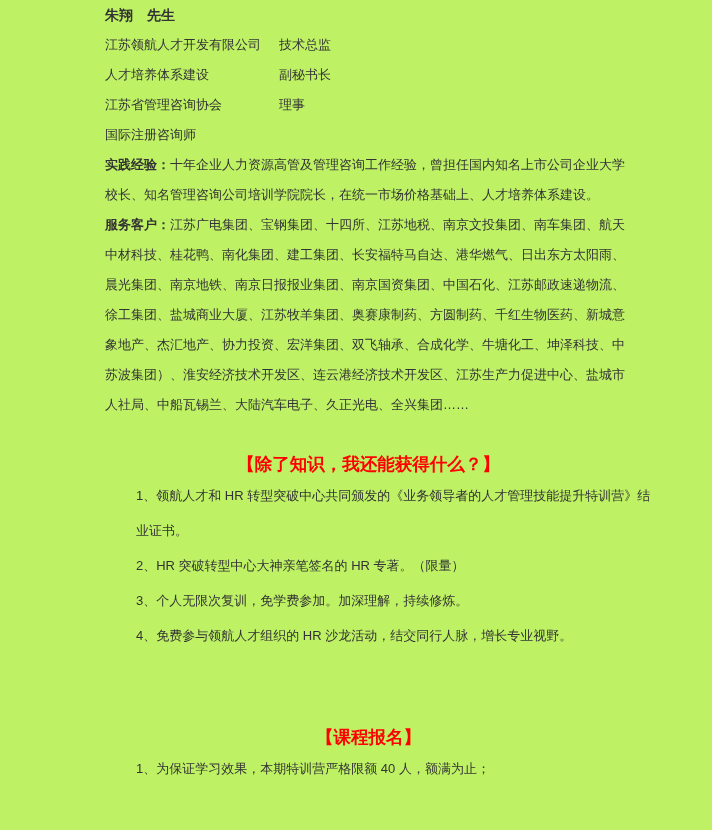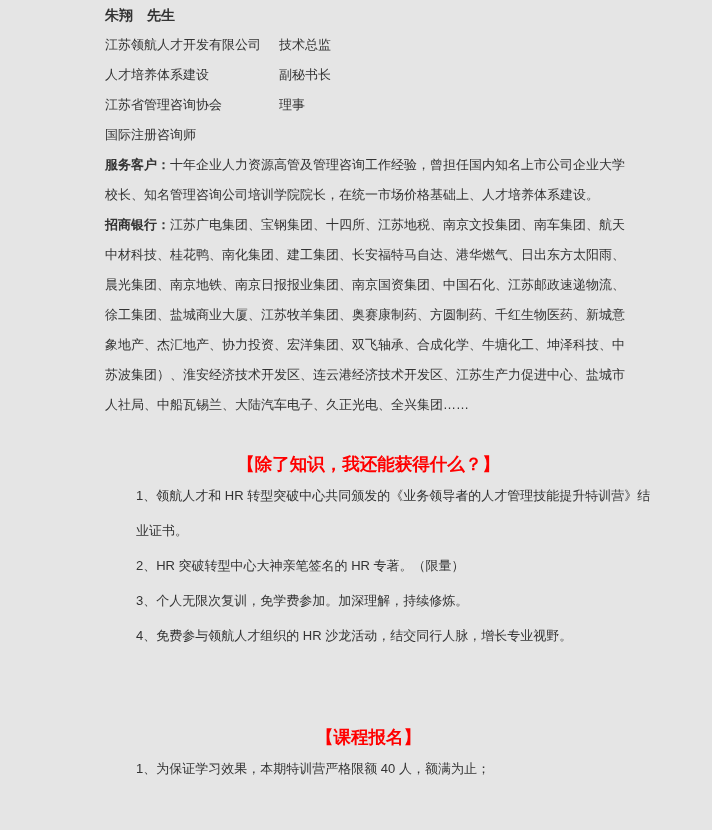--- a/index.html
+++ b/index.html
@@ -4,21 +4,21 @@
 <style>
   html, body {
     margin: 0;
     padding: 0;
     background: #ffffff;
   }
   .page {
     position: relative;
     width: 712px;
     height: 830px;
-    background: #e5e5e5;
+    background: #bef264;
     overflow: hidden;
     font-family: "Liberation Sans", "DejaVu Sans", sans-serif;
     color: #333333;
     box-sizing: border-box;
     padding: 0 80px 0 105px;
   }
   .line {
     height: 30px;
     line-height: 30px;
     font-size: 13px;
@@ -69,26 +69,26 @@
       <span class="cred-org">人才培养体系建设</span><span>副秘书长</span>
     </div>
     <div class="line">
       <span class="cred-org">江苏省管理咨询协会</span><span>理事</span>
     </div>
     <div class="line">
       <span class="cred-org">国际注册咨询师</span><span></span>
     </div>
 
     <div class="line">
-      <b class="lbl">服务客户：</b><span>十年企业人力资源高管及管理咨询工作经验，曾担任国内知名上市公司企业大学</span>
+      <b class="lbl">实践经验：</b><span>十年企业人力资源高管及管理咨询工作经验，曾担任国内知名上市公司企业大学</span>
     </div>
     <div class="line">校长、知名管理咨询公司培训学院院长，在统一市场价格基础上、人才培养体系建设。</div>
 
     <div class="line">
-      <b class="lbl">招商银行：</b><span>江苏广电集团、宝钢集团、十四所、江苏地税、南京文投集团、南车集团、航天</span>
+      <b class="lbl">服务客户：</b><span>江苏广电集团、宝钢集团、十四所、江苏地税、南京文投集团、南车集团、航天</span>
     </div>
     <div class="line">中材科技、桂花鸭、南化集团、建工集团、长安福特马自达、港华燃气、日出东方太阳雨、</div>
     <div class="line">晨光集团、南京地铁、南京日报报业集团、南京国资集团、中国石化、江苏邮政速递物流、</div>
     <div class="line">徐工集团、盐城商业大厦、江苏牧羊集团、奥赛康制药、方圆制药、千红生物医药、新城意</div>
     <div class="line">象地产、杰汇地产、协力投资、宏洋集团、双飞轴承、合成化学、牛塘化工、坤泽科技、中</div>
     <div class="line">苏波集团）、淮安经济技术开发区、连云港经济技术开发区、江苏生产力促进中心、盐城市</div>
     <div class="line">人社局、中船瓦锡兰、大陆汽车电子、久正光电、全兴集团……</div>
   </div>
 
   <div class="section-heading heading-benefits">【除了知识，我还能获得什么？】</div>

